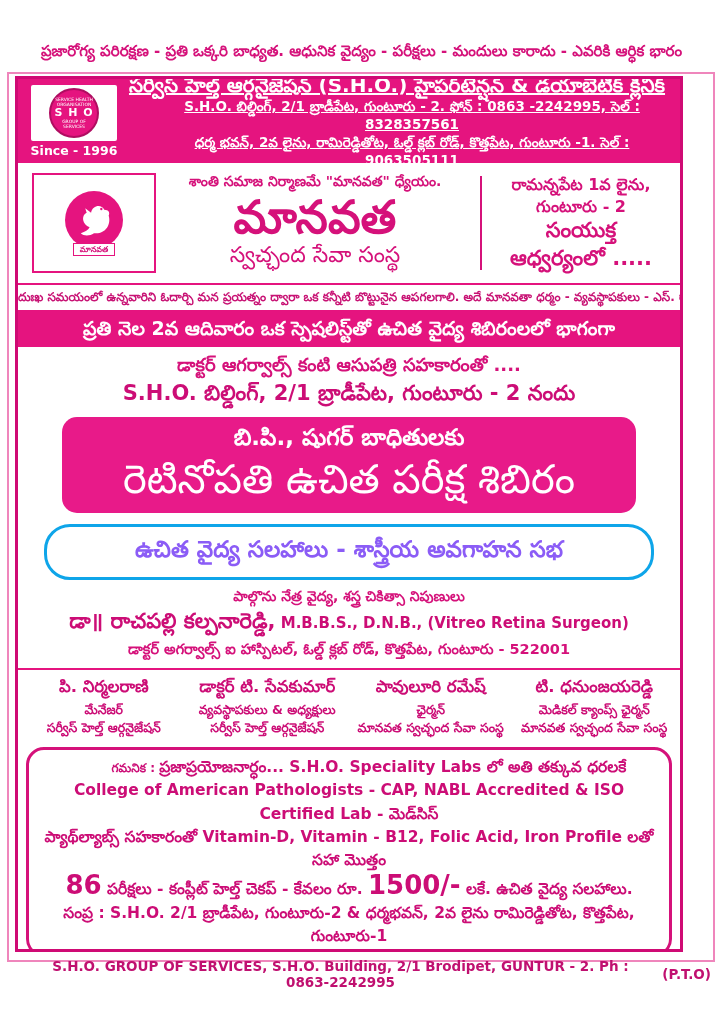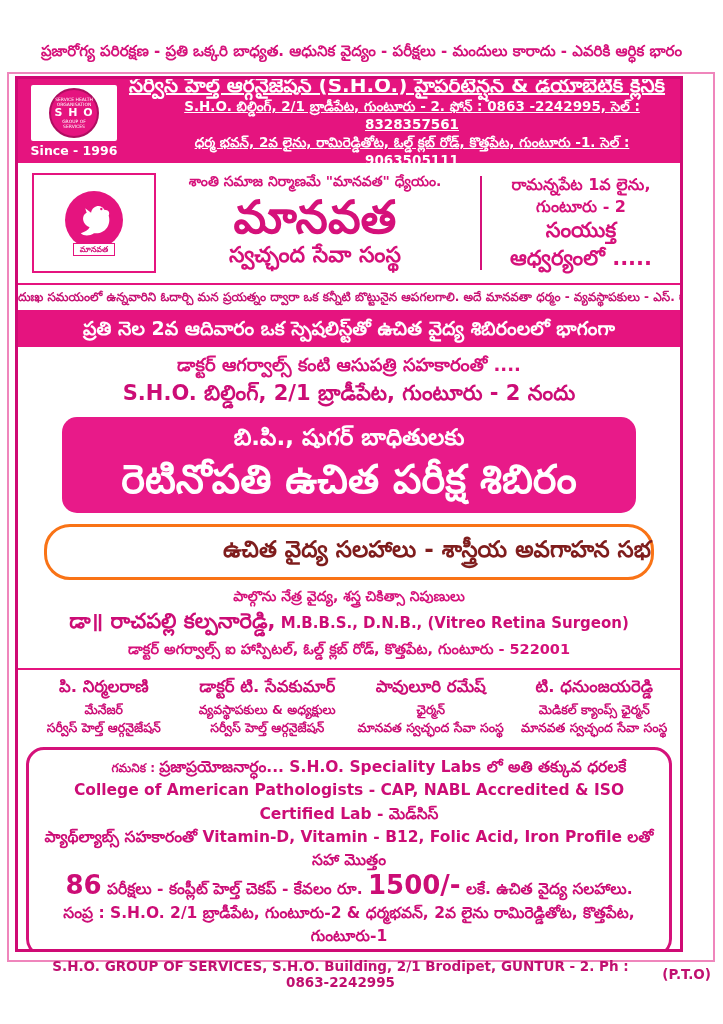--- a/index.html
+++ b/index.html
@@ -33,44 +33,44 @@
   .mana-row{height:122px;display:flex;align-items:center;border-bottom:2px solid #e5147f;
     padding:6px 6px;box-sizing:border-box;}
   .mana-logo{width:124px;height:100px;border:2px solid #e5147f;margin-left:8px;position:relative;
     display:flex;flex-direction:column;align-items:center;justify-content:center;background:#fff;box-sizing:border-box;}
   .dove-circle{width:58px;height:58px;border-radius:50%;background:#e5147f;display:flex;align-items:center;justify-content:center;}
   .mana-ribbon{margin-top:-6px;background:#fff;border:1.5px solid #e5147f;color:#d5117a;
     font-size:8px;font-weight:bold;padding:0 6px;line-height:11px;}
   .mana-center{flex:1;text-align:center;color:#d5117a;}
   .mana-motto{font-size:14px;font-weight:bold;}
   .mana-name{font-size:46px;font-weight:bold;line-height:1.05;}
-  .mana-sub{font-size:22px;font-weight:bold;}
+  .mana-sub{font-size:22px;font-weight:normal;}
   .mana-divider{width:2px;height:94px;background:#d5117a;margin:0 6px;}
   .mana-right{width:186px;text-align:center;color:#d5117a;font-weight:bold;}
   .mr-sm{font-size:16px;line-height:1.35;}
   .mr-lg{font-size:21px;line-height:1.3;}
 
   .founders{height:25px;line-height:25px;font-size:12px;text-align:center;
     color:#c81274;font-weight:bold;white-space:nowrap;}
 
   .banner{height:37px;background:#e5147f;color:#fff;font-size:19px;font-weight:bold;
     text-align:center;line-height:37px;}
 
   .support{margin-top:7px;text-align:center;font-size:18px;font-weight:bold;color:#d5117a;}
   .date-line{text-align:center;color:#cc0d76;font-weight:bold;font-size:18px;margin-top:2px;}
   .date-big{font-size:26px;letter-spacing:0.5px;}
   .venue{text-align:center;font-size:21px;font-weight:bold;color:#cc0d76;margin-top:1px;}
 
   .big-box{margin:7px 44px 0;background:#e81a89;border-radius:15px;text-align:center;
     color:#fff;padding:7px 0 11px;}
   .bb1{font-size:23px;font-weight:bold;}
-  .bb2{font-size:40px;font-weight:bold;line-height:1.15;}
-
-  .advice-box{margin:11px 26px 0;border:3px solid #f97316;border-radius:26px;text-align:right;
-    font-size:23px;font-weight:bold;color:#7f1d1d;padding:9px 0;}
+  .bb2{font-size:40px;font-weight:normal;line-height:1.15;}
+
+  .advice-box{margin:11px 26px 0;border:3px solid #0ea5e9;border-radius:26px;text-align:center;
+    font-size:23px;font-weight:bold;color:#8b5cf6;padding:9px 0;}
 
   .intro{margin-top:8px;text-align:center;font-size:14px;font-weight:bold;color:#d5117a;}
   .doctor{text-align:center;color:#cc0d76;margin-top:1px;}
   .doc-te{font-size:21px;font-weight:bold;}
   .doc-en{font-size:15px;font-weight:bold;}
   .hospital{text-align:center;font-size:14.5px;font-weight:bold;color:#d5117a;
     padding:3px 0 7px;border-bottom:2px solid #e5147f;}
 
   .people{display:flex;padding:7px 4px 6px;}
   .person{flex:1;text-align:center;color:#cc0d76;}

